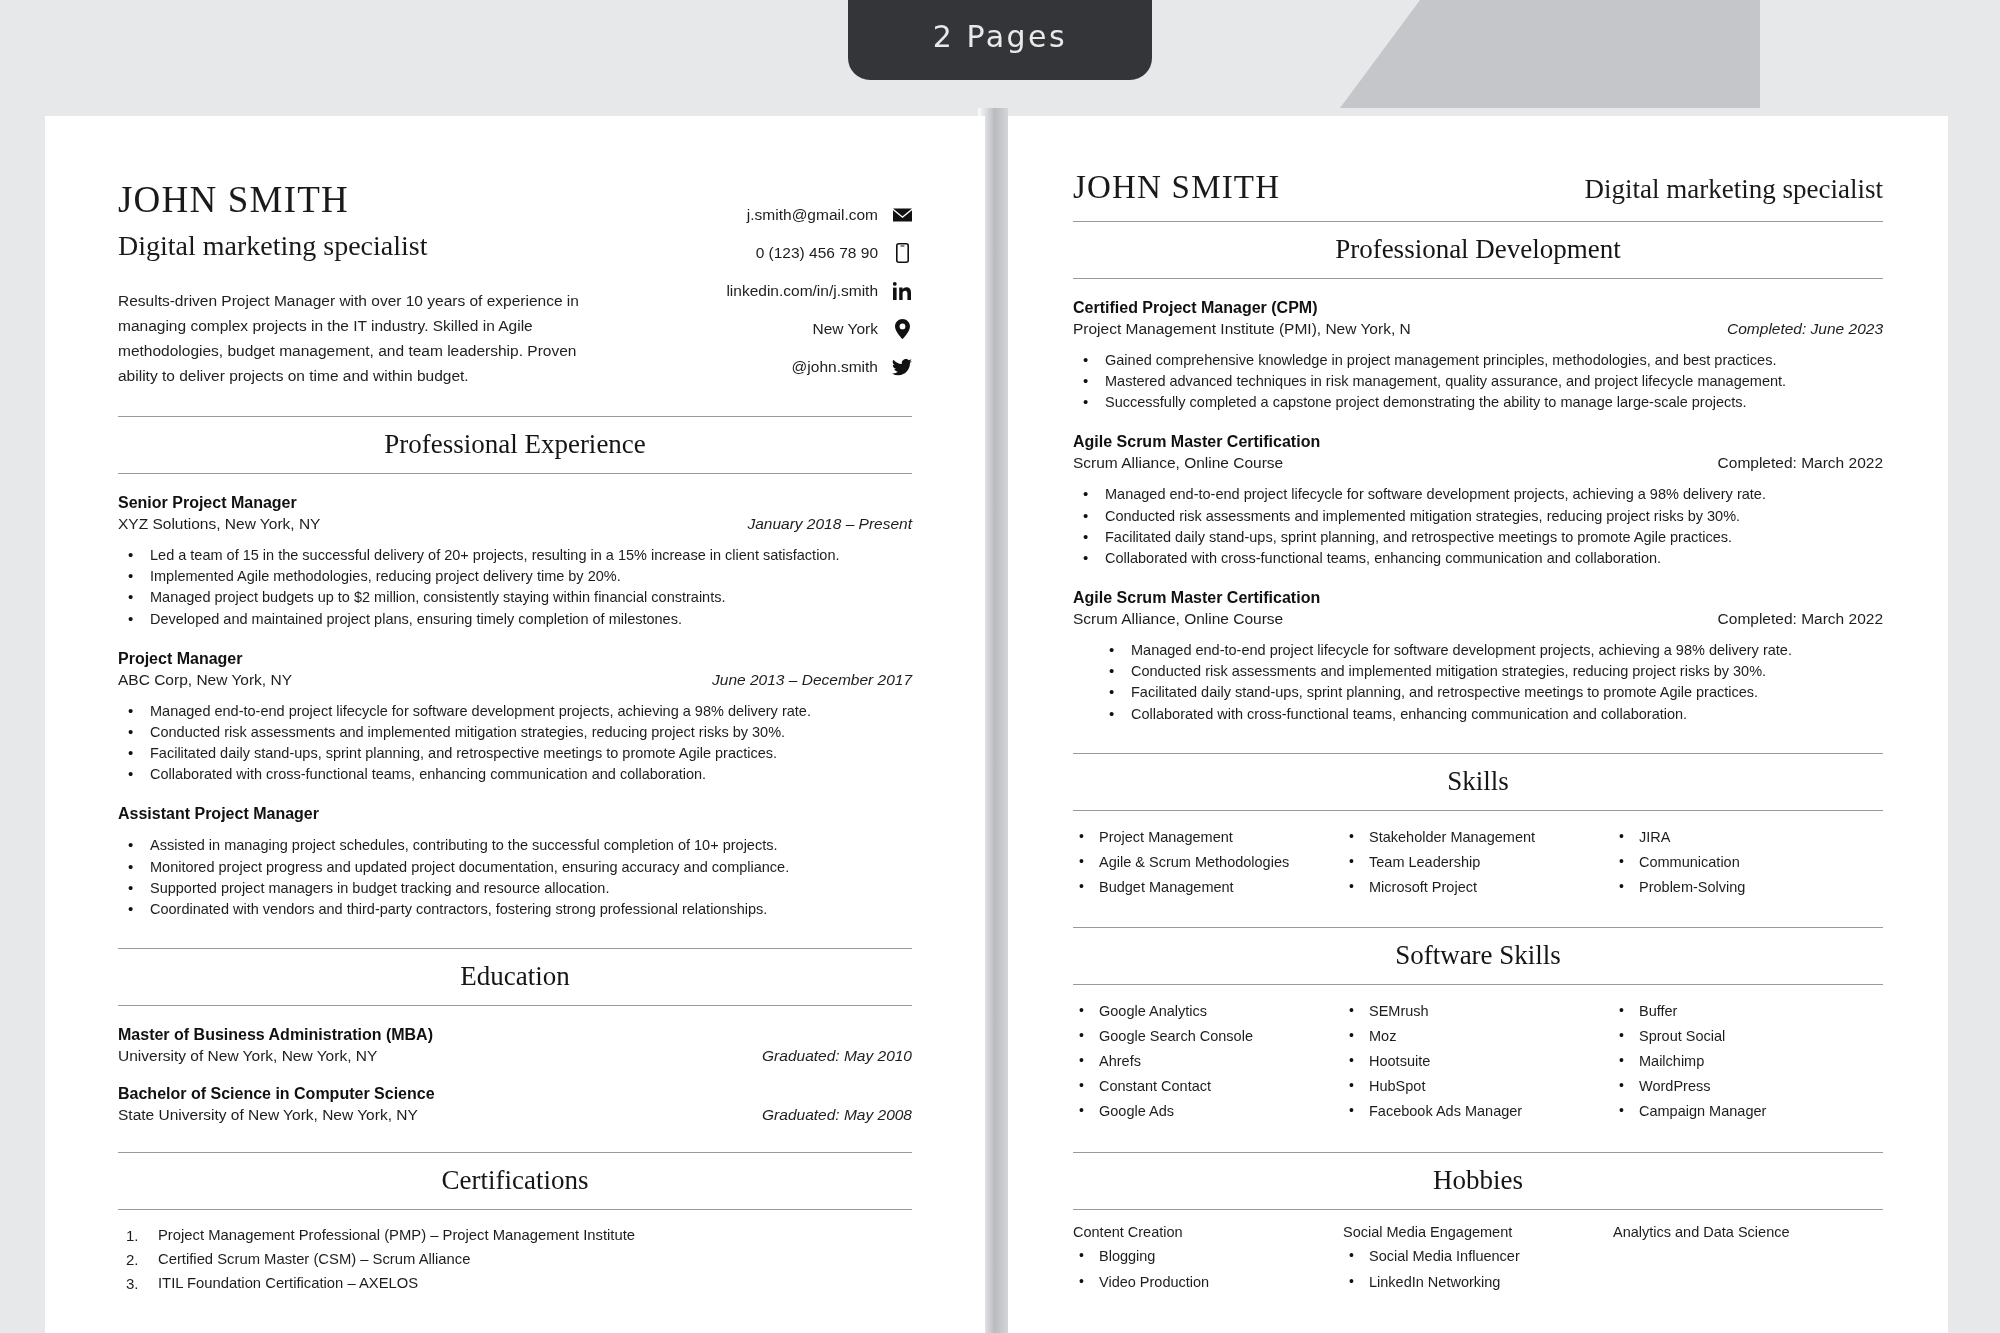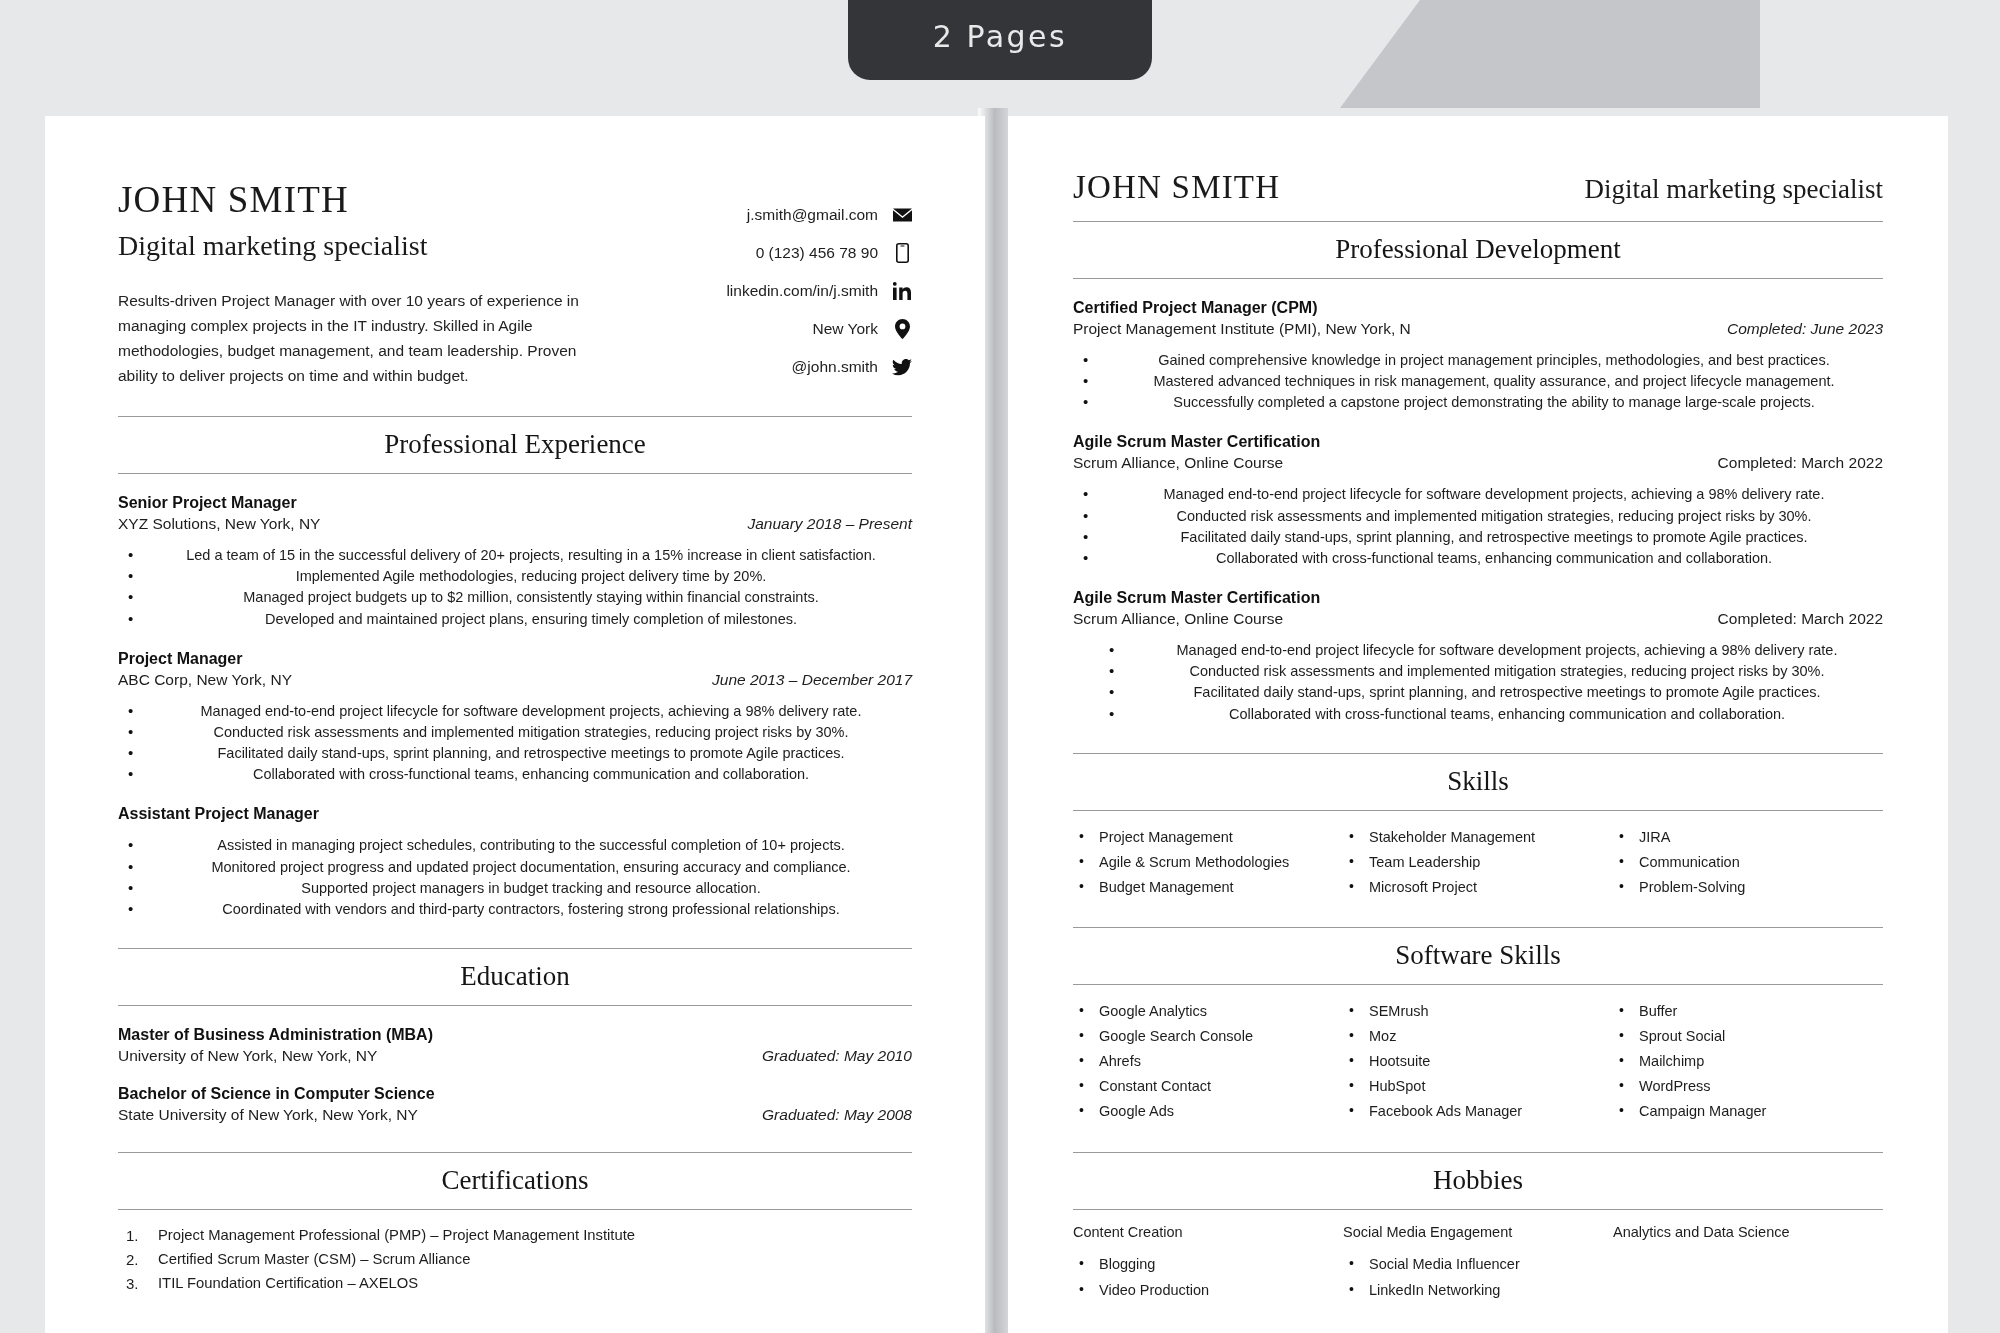--- a/index.html
+++ b/index.html
@@ -99,21 +99,21 @@
     margin-top: 3px;
     gap: 28px;
   }
   .e-org { font-size: 15.5px; color: #1d1d1d; }
   .e-date { font-size: 15.5px; font-style: italic; color: #1d1d1d; }
   .e-date.plain { font-style: normal; }
 
   ul.bul { list-style: none; margin-top: 12px; }
   ul.bul li {
     position: relative; padding-left: 32px;
-    font-size: 14.5px; line-height: 1.46; color: #1d1d1d; text-align: center;
+    font-size: 14.5px; line-height: 1.46; color: #1d1d1d;
   }
   ul.bul li::before {
     content: "•"; position: absolute; left: 10px; top: -1px;
     font-size: 15px; color: #111;
   }
   ul.bul.deep li { padding-left: 58px; }
   ul.bul.deep li::before { left: 36px; }
 
   ol.num { list-style: none; margin-top: 14px; counter-reset: c; }
   ol.num li {
@@ -128,21 +128,21 @@
   
   .cols3 { display: grid; grid-template-columns: 1fr 1fr 1fr; margin-top: 14px; }
   .cols3 ul { list-style: none; }
   .cols3 li {
     position: relative; padding-left: 26px;
     font-size: 14.5px; line-height: 1.72; color: #1d1d1d;
   }
   .cols3 li::before {
     content: "•"; position: absolute; left: 6px; top: -1px; font-size: 14px; color: #111;
   }
-  .hob-head { font-size: 14.5px; color: #1d1d1d; margin-bottom: 12px; }
+  .hob-head { font-size: 14.5px; color: #1d1d1d; margin-bottom: 4px; }
   .hob-col li { line-height: 1.78; }
 </style>
 </head>
 <body>
 
 <div id="root">
 
   <div class="bg-diagonal"></div>
 
   <div class="page-badge">

